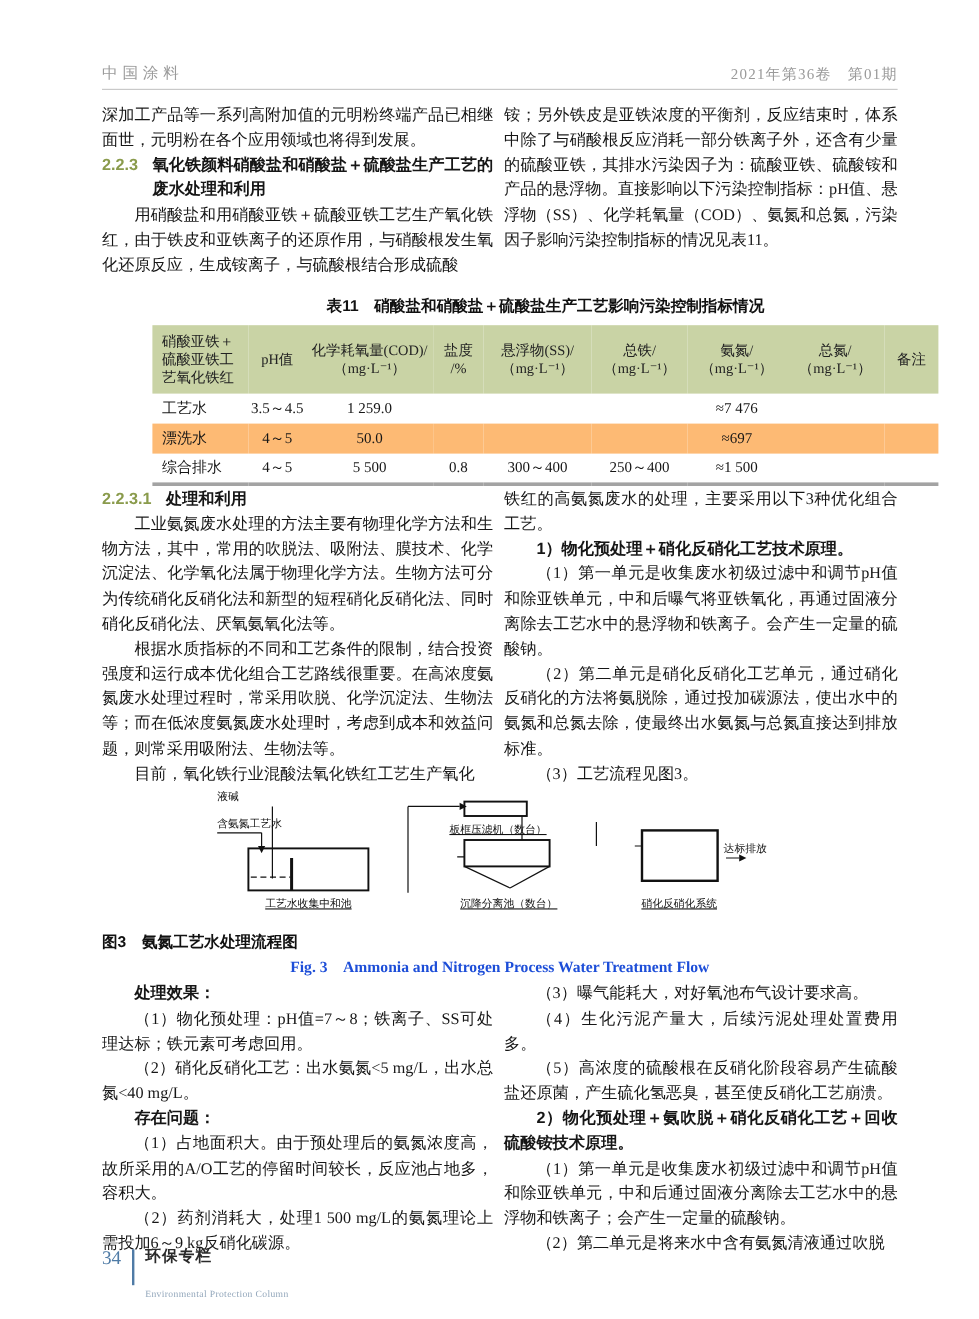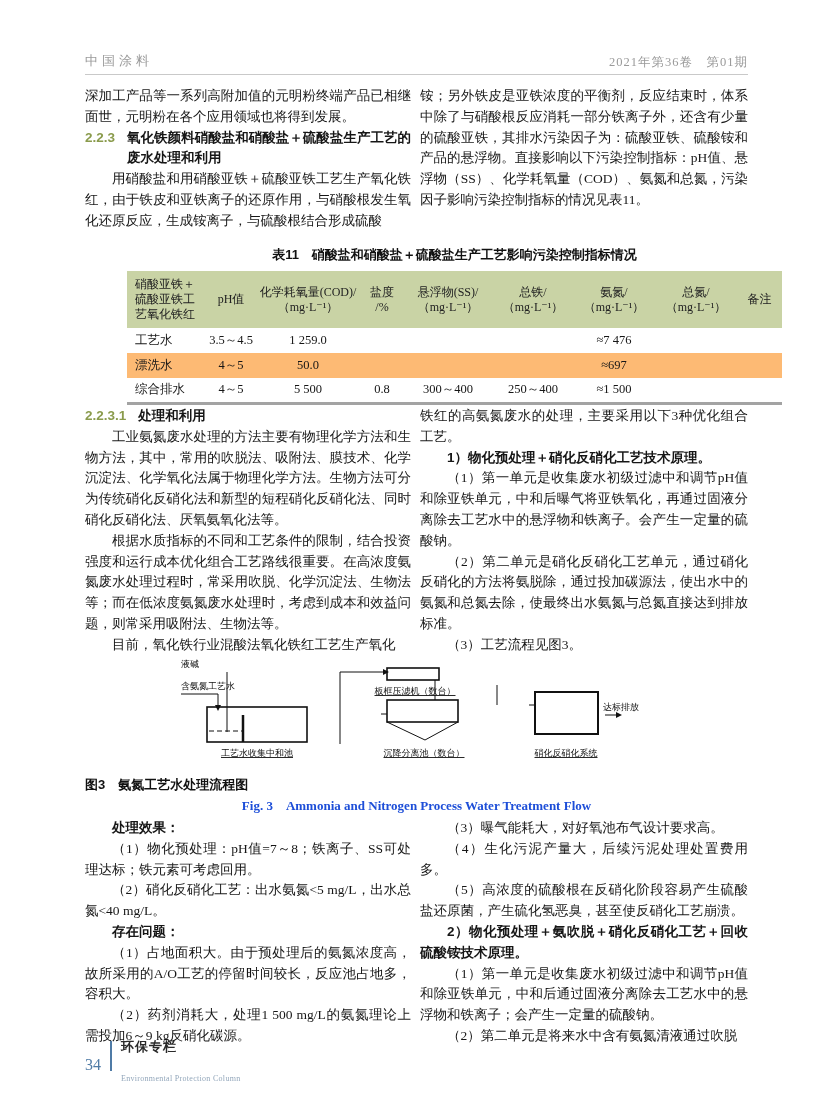--- a/index.html
+++ b/index.html
@@ -40,21 +40,21 @@
   .tbl tr.alt td { background:#fdba74; }
   .tbl tbody tr:last-child td { border-bottom:3px solid #a3a3a3; }
   
   .fig-block { position:absolute; left:85px; top:652px; width:663px; }
   .fig-block svg { display:block; }
   .fig-block svg text { font-size:9px; fill:#111; font-family:"Liberation Serif","DejaVu Serif",serif; }
   .fig-caption-cn { font-family:"Liberation Sans","DejaVu Sans",sans-serif; font-weight:700; font-size:13px; margin-top:2px; color:#111; }
   .fig-caption-en { font-weight:700; font-size:13px; text-align:center; margin-top:3px; color:#1d4ed8; }
   
   .footer { position:absolute; left:85px; top:1038px; display:flex; align-items:flex-start; gap:9px; }
-  .page-num { font-size:16px; color:#4f7ba6; margin-top:18px; font-family:"Liberation Serif",serif; }
+  .page-num { font-size:16px; color:#4f7ba6; margin-top:2px; font-family:"Liberation Serif",serif; }
   .footer-bar { width:2px; height:30px; background:#4f7ba6; margin-top:3px; }
   .footer-cn { font-family:"Liberation Sans","DejaVu Sans",sans-serif; font-weight:700; font-size:13px; color:#2a2a2a; letter-spacing:1px; }
   .footer-en { font-size:8px; color:#93a7bb; margin-top:18px; letter-spacing:0.3px; }
 </style>
 </head>
 <body>
 
 <div class="page">
 
   <div class="meta-journal">中国涂料</div>

